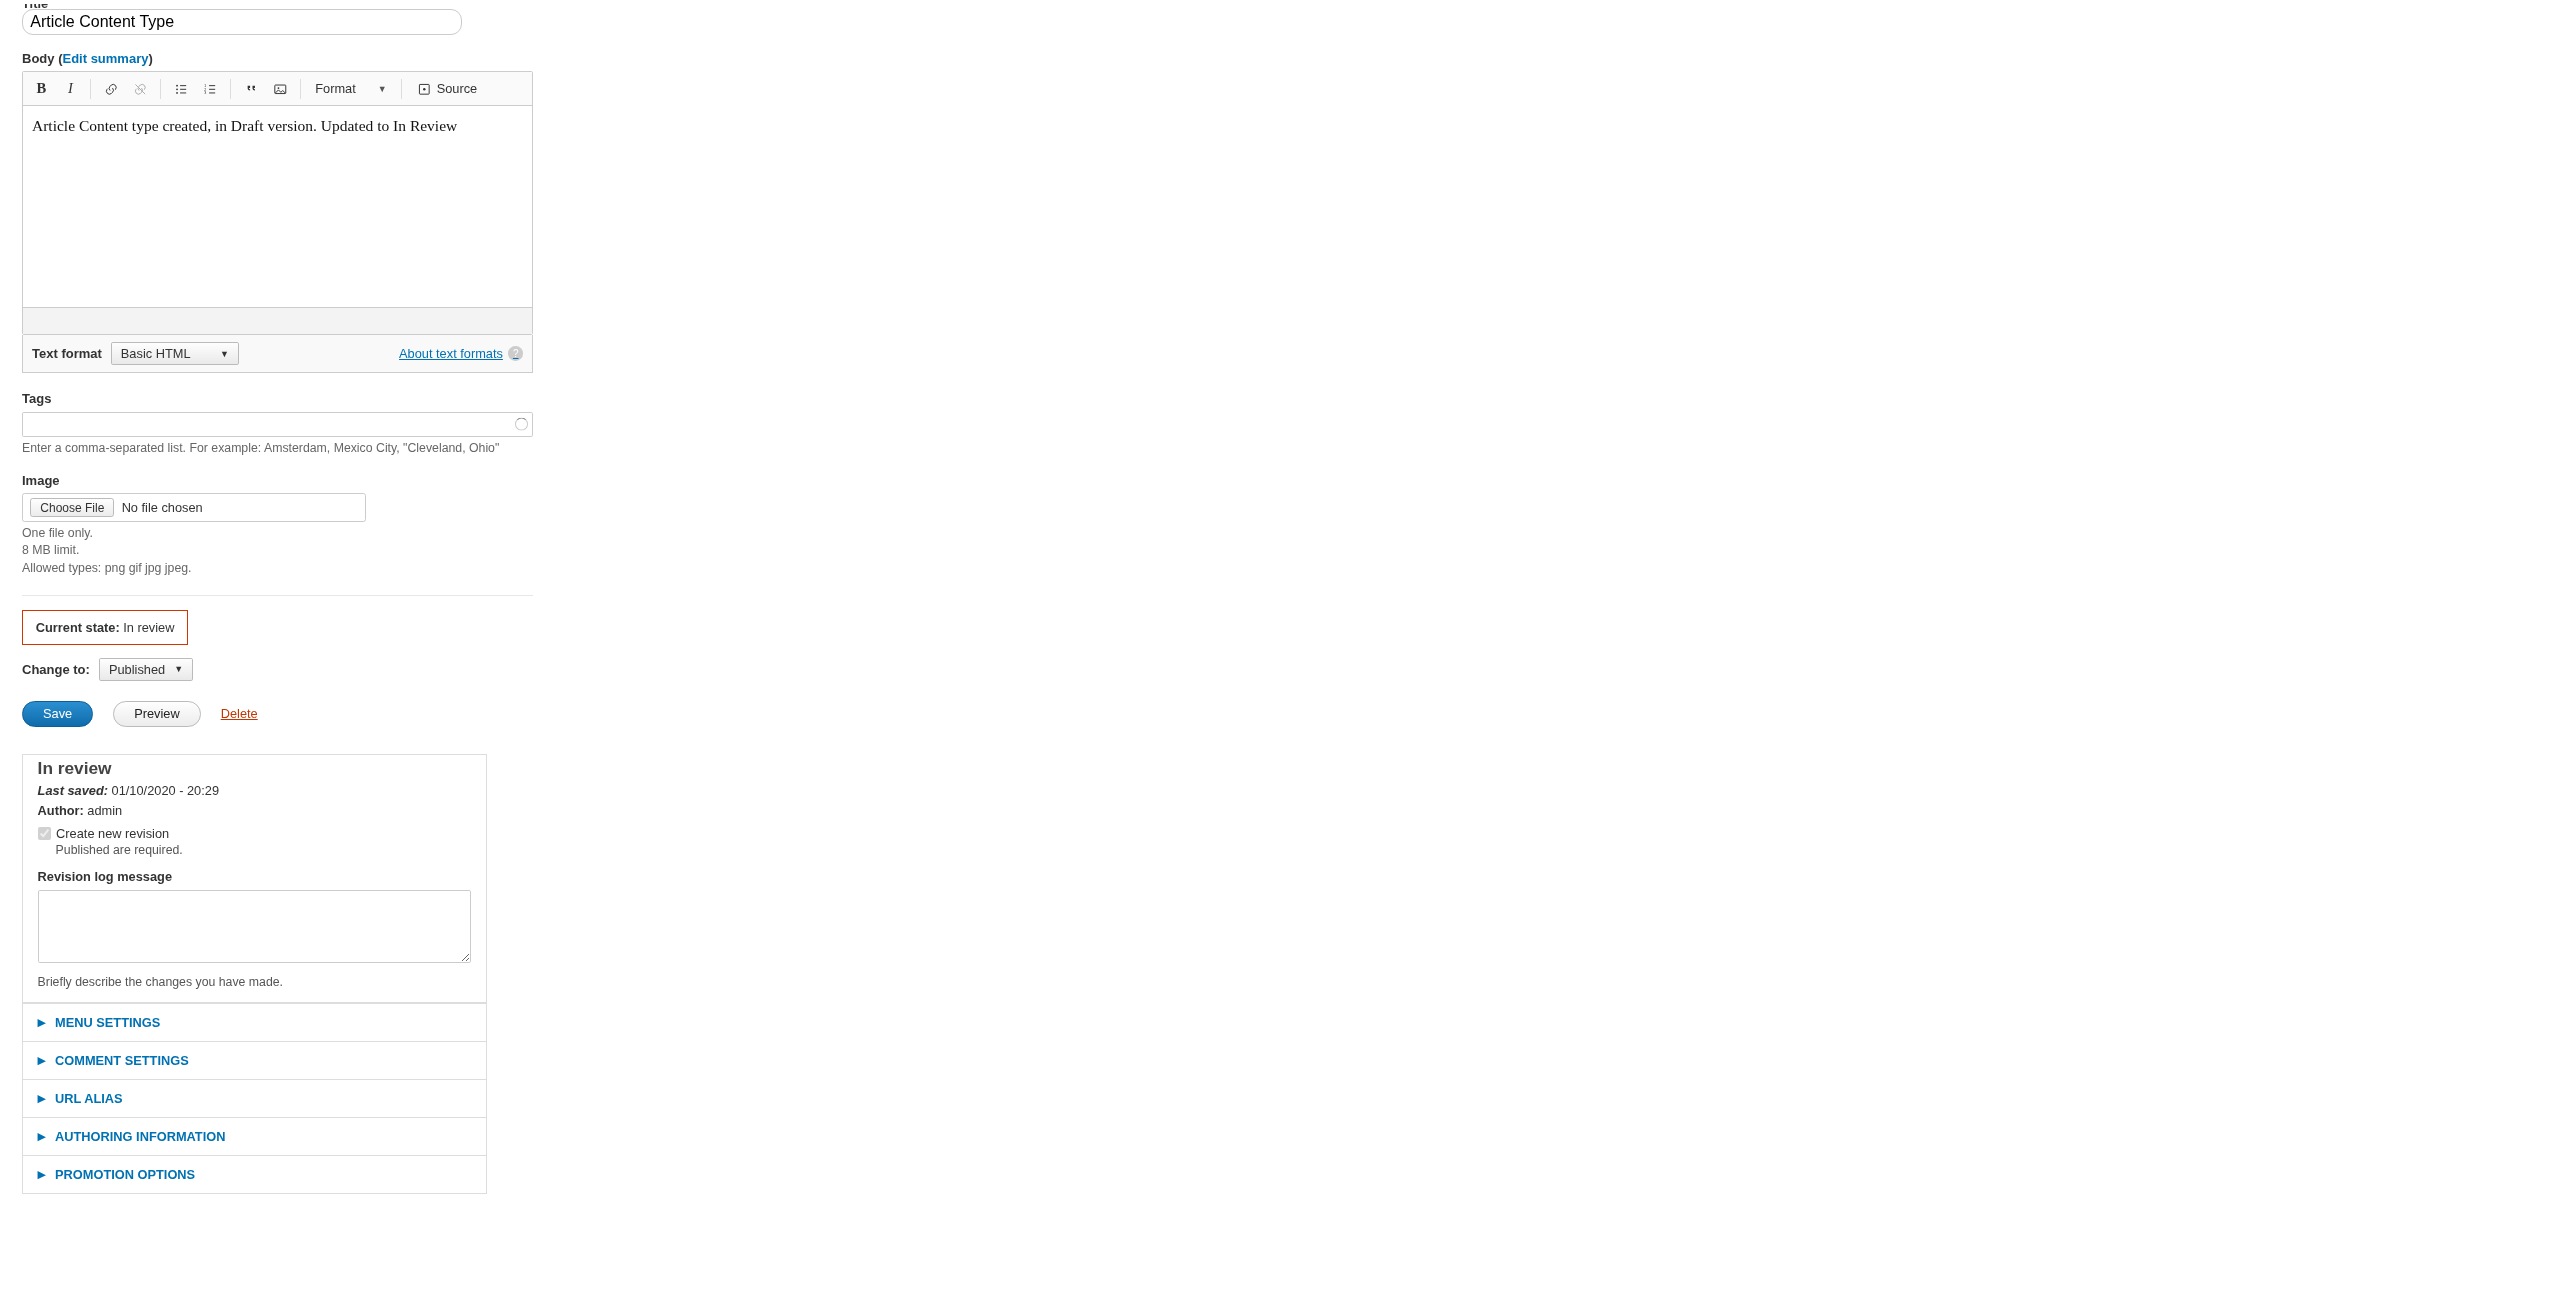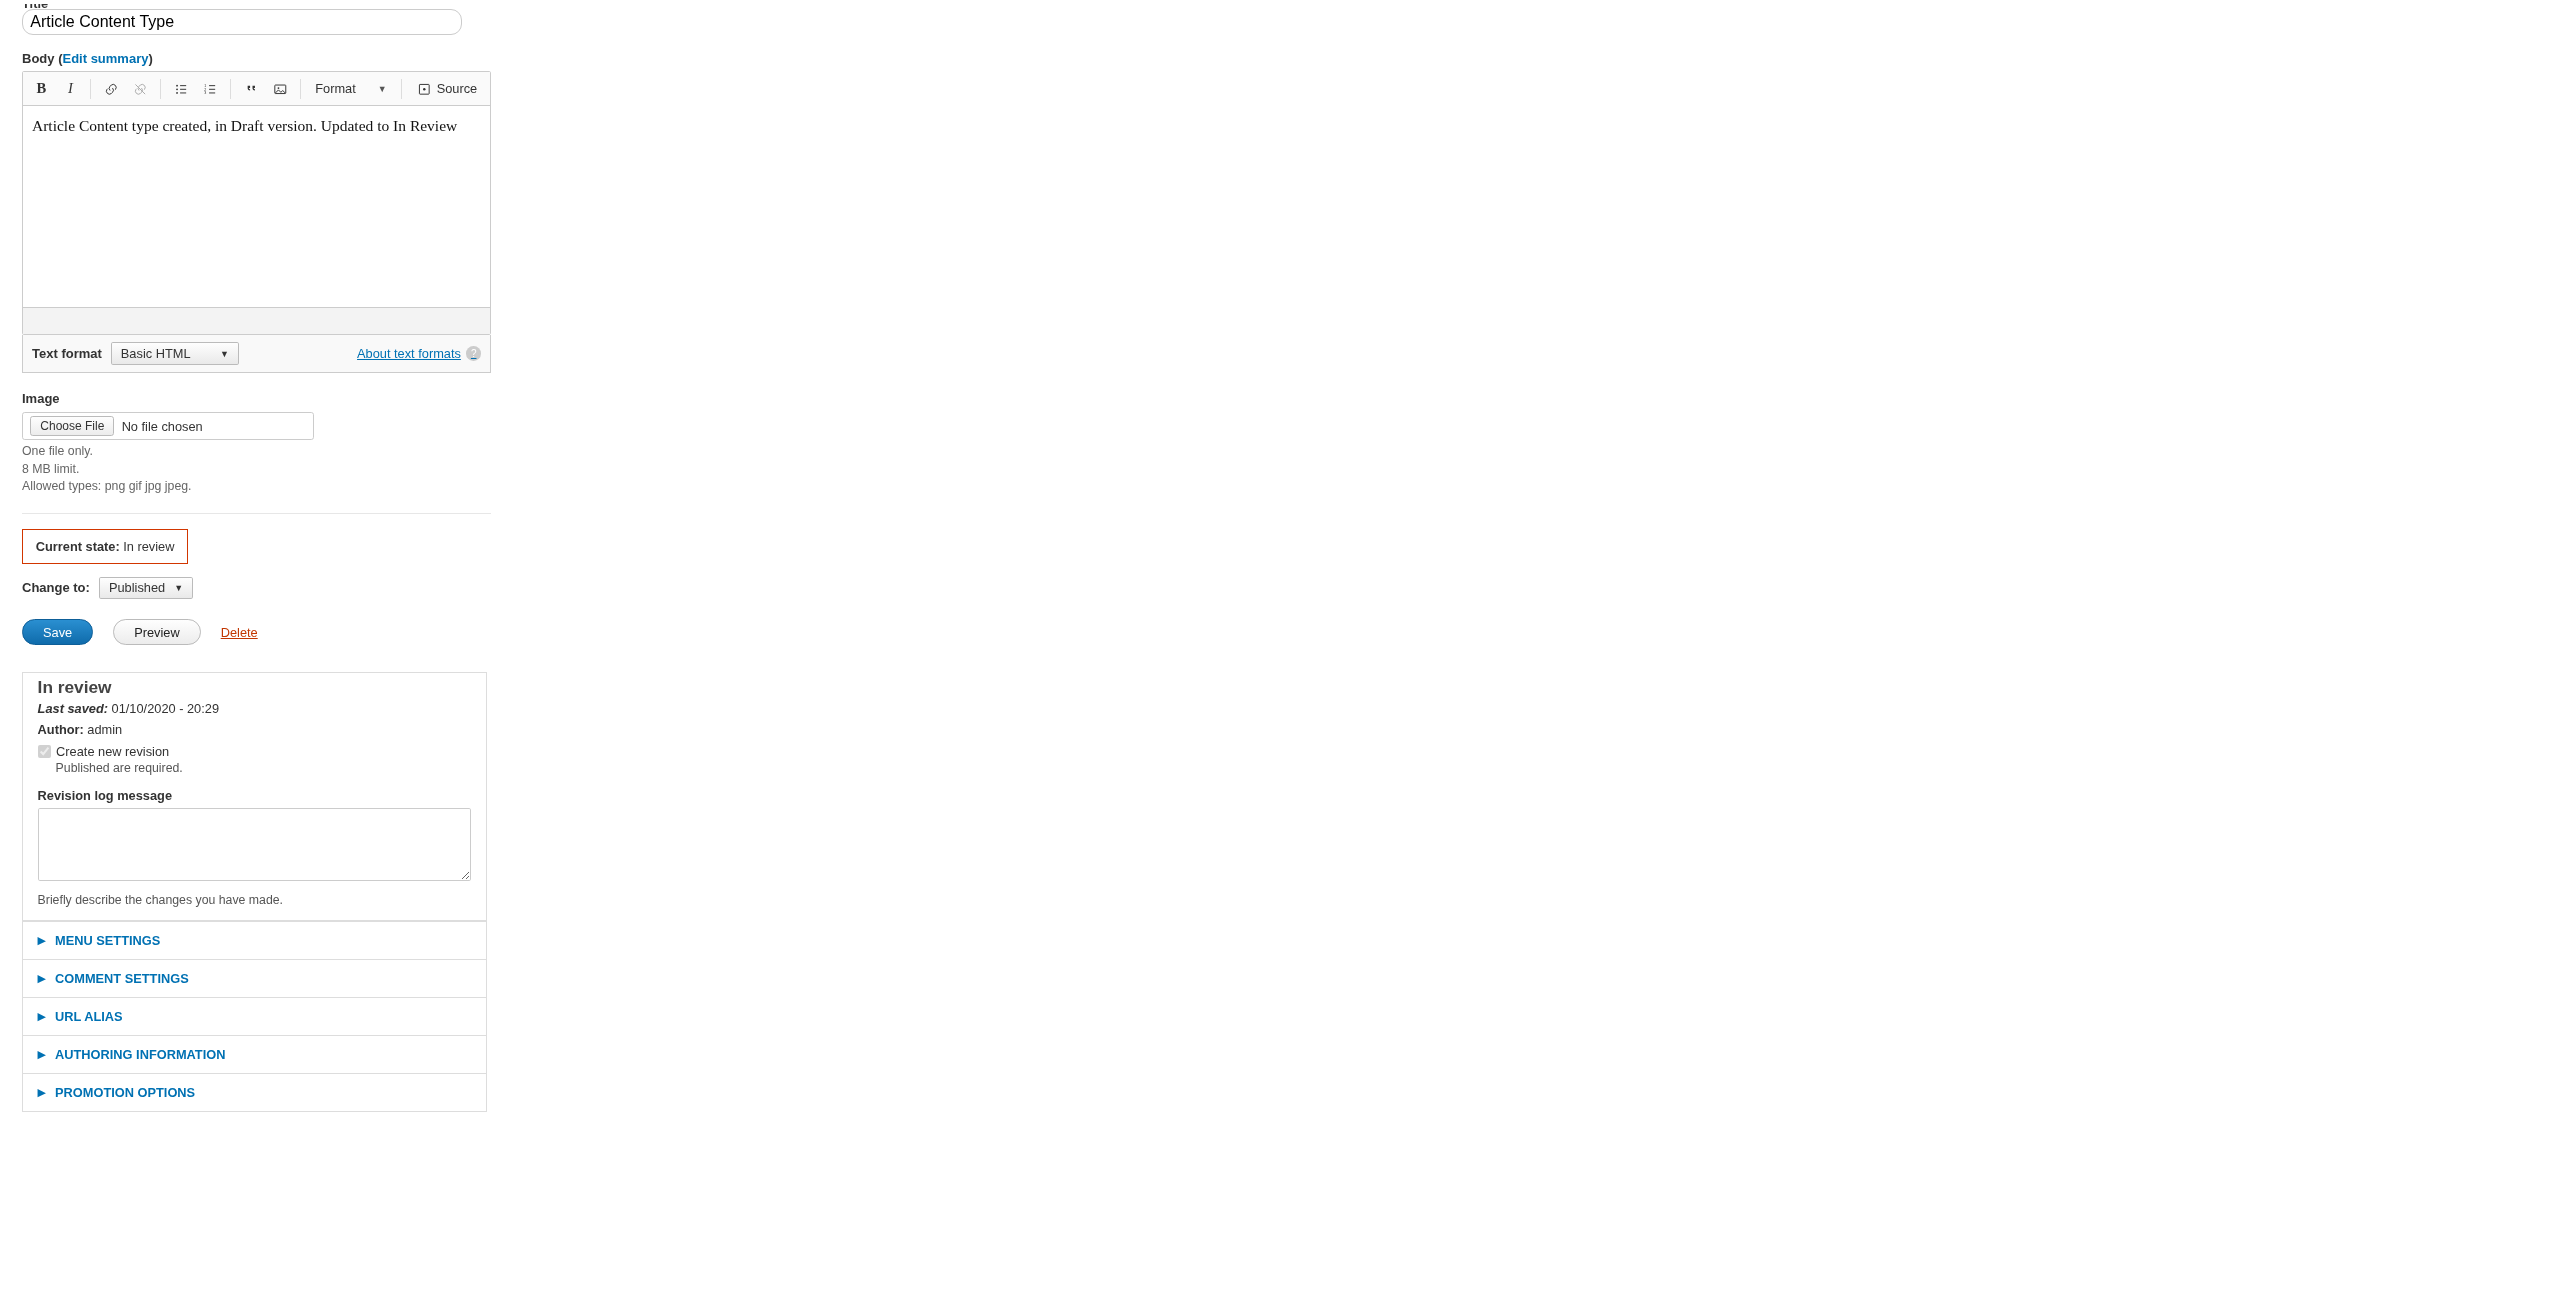--- a/index.html
+++ b/index.html
@@ -128,21 +128,21 @@
     border: 1.8px solid #ccc; border-top-color: #888;
     border-radius: 50%;
   }
   .hint { color: #666; font-size: 12.3px; margin-top: 3.6px; }
 
   .image-section { margin-top: 18px; }
   .file-picker {
     display: inline-flex; align-items: center; gap: 7.3px;
     border: 0.9px solid #ccc; border-radius: 2.7px;
     padding: 3.6px 7.3px; background: #fff;
-    width: 292px;
+    width: 344px;
   }
   .choose-file-btn {
     border: 0.9px solid #bbb;
     border-radius: 2.7px;
     padding: 1.8px 9px;
     background: linear-gradient(#fefefe,#ececec);
     font-size: 12px;
     cursor: pointer;
     color: #333;
   }
@@ -312,20 +312,28 @@
           </span>
         </div>
         <a href="#" class="about-formats">
           <span>About text formats</span>
           <span class="help-circle">?</span>
         </a>
       </div>
     </div>
 
     
+    <div class="tags-section">
+      <label class="field-label">Tags</label>
+      <div class="tags-input-wrap">
+        <input class="tags-input" type="text" style="">
+        <span class="tags-spinner"></span>
+      </div>
+      <div class="hint">Enter a comma-separated list. For example: Amsterdam, Mexico City, "Cleveland, Ohio"</div>
+    </div>
 
     
     <div class="image-section">
       <label class="field-label">Image</label>
       <div class="file-picker">
         <span class="choose-file-btn">Choose File</span>
         <span class="file-status">No file chosen</span>
       </div>
       <div class="hint">One file only.</div>
       <div class="hint">8 MB limit.</div>

